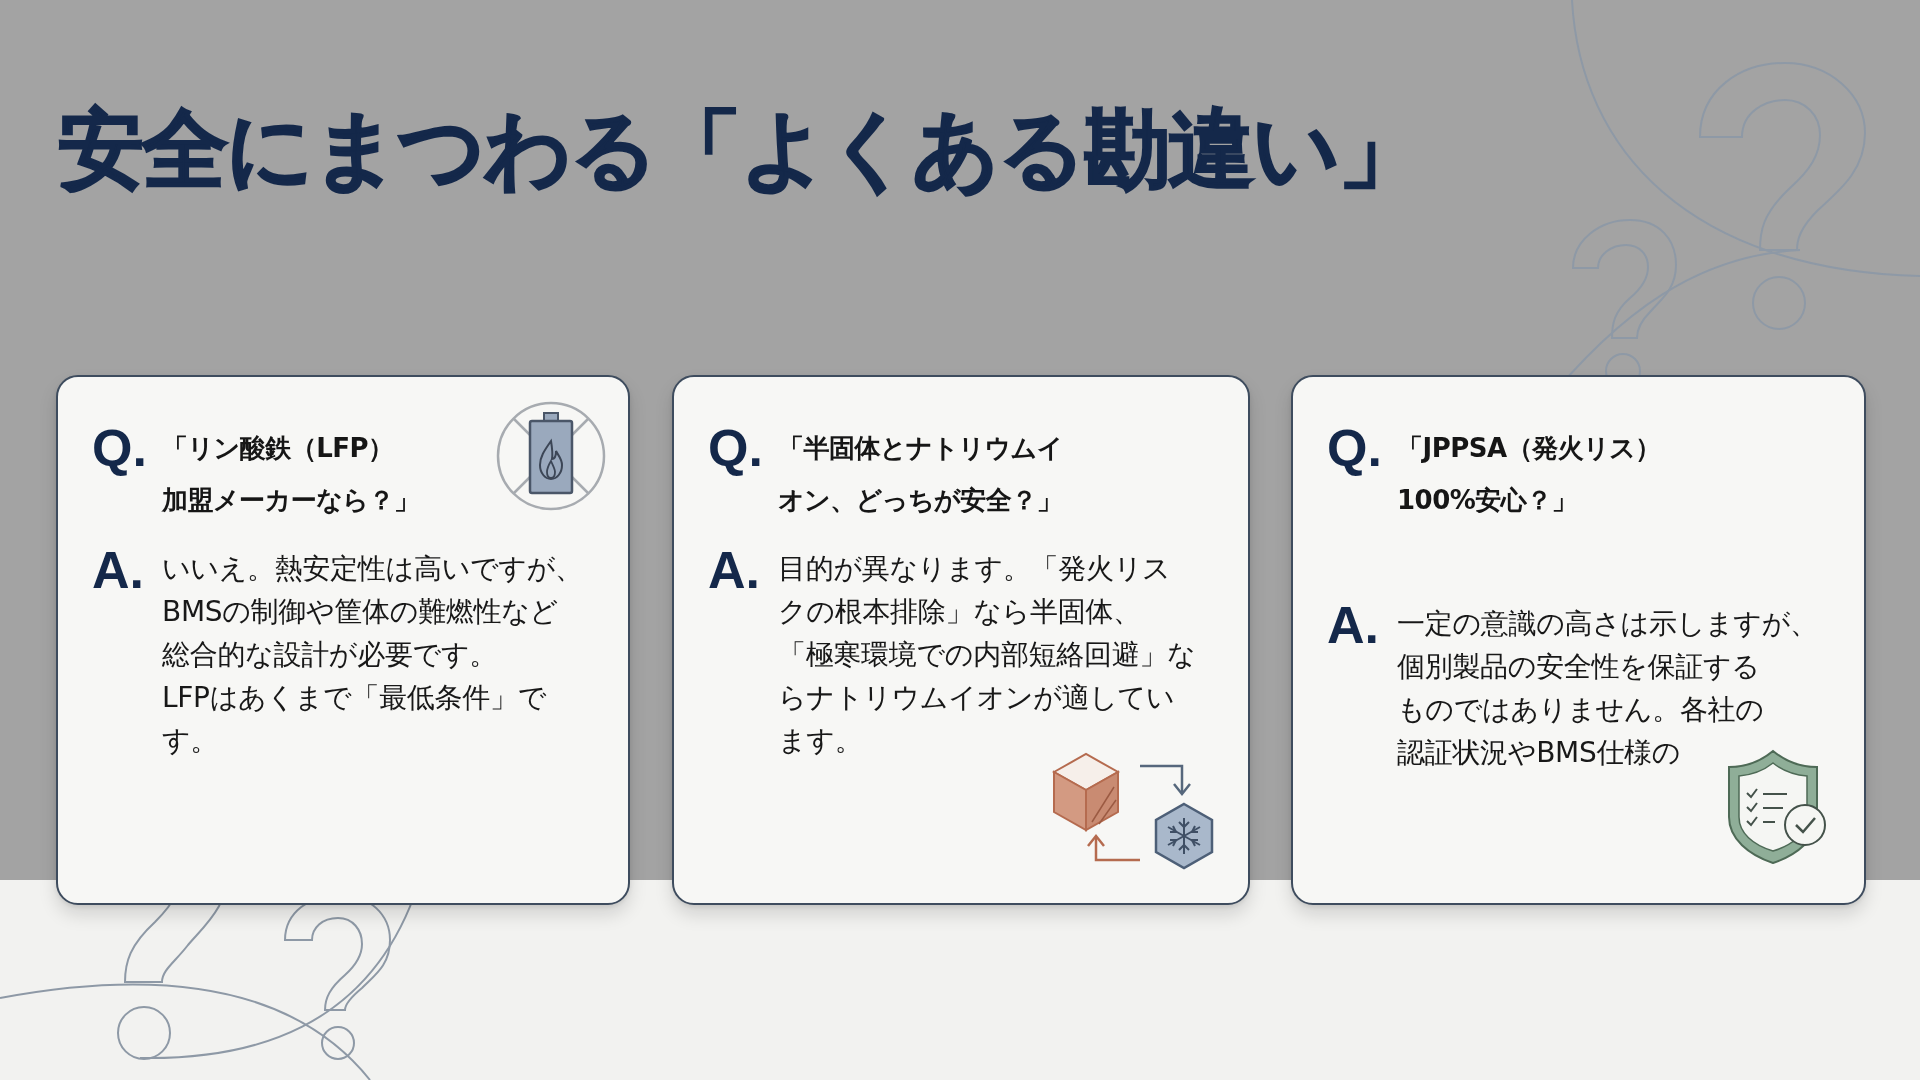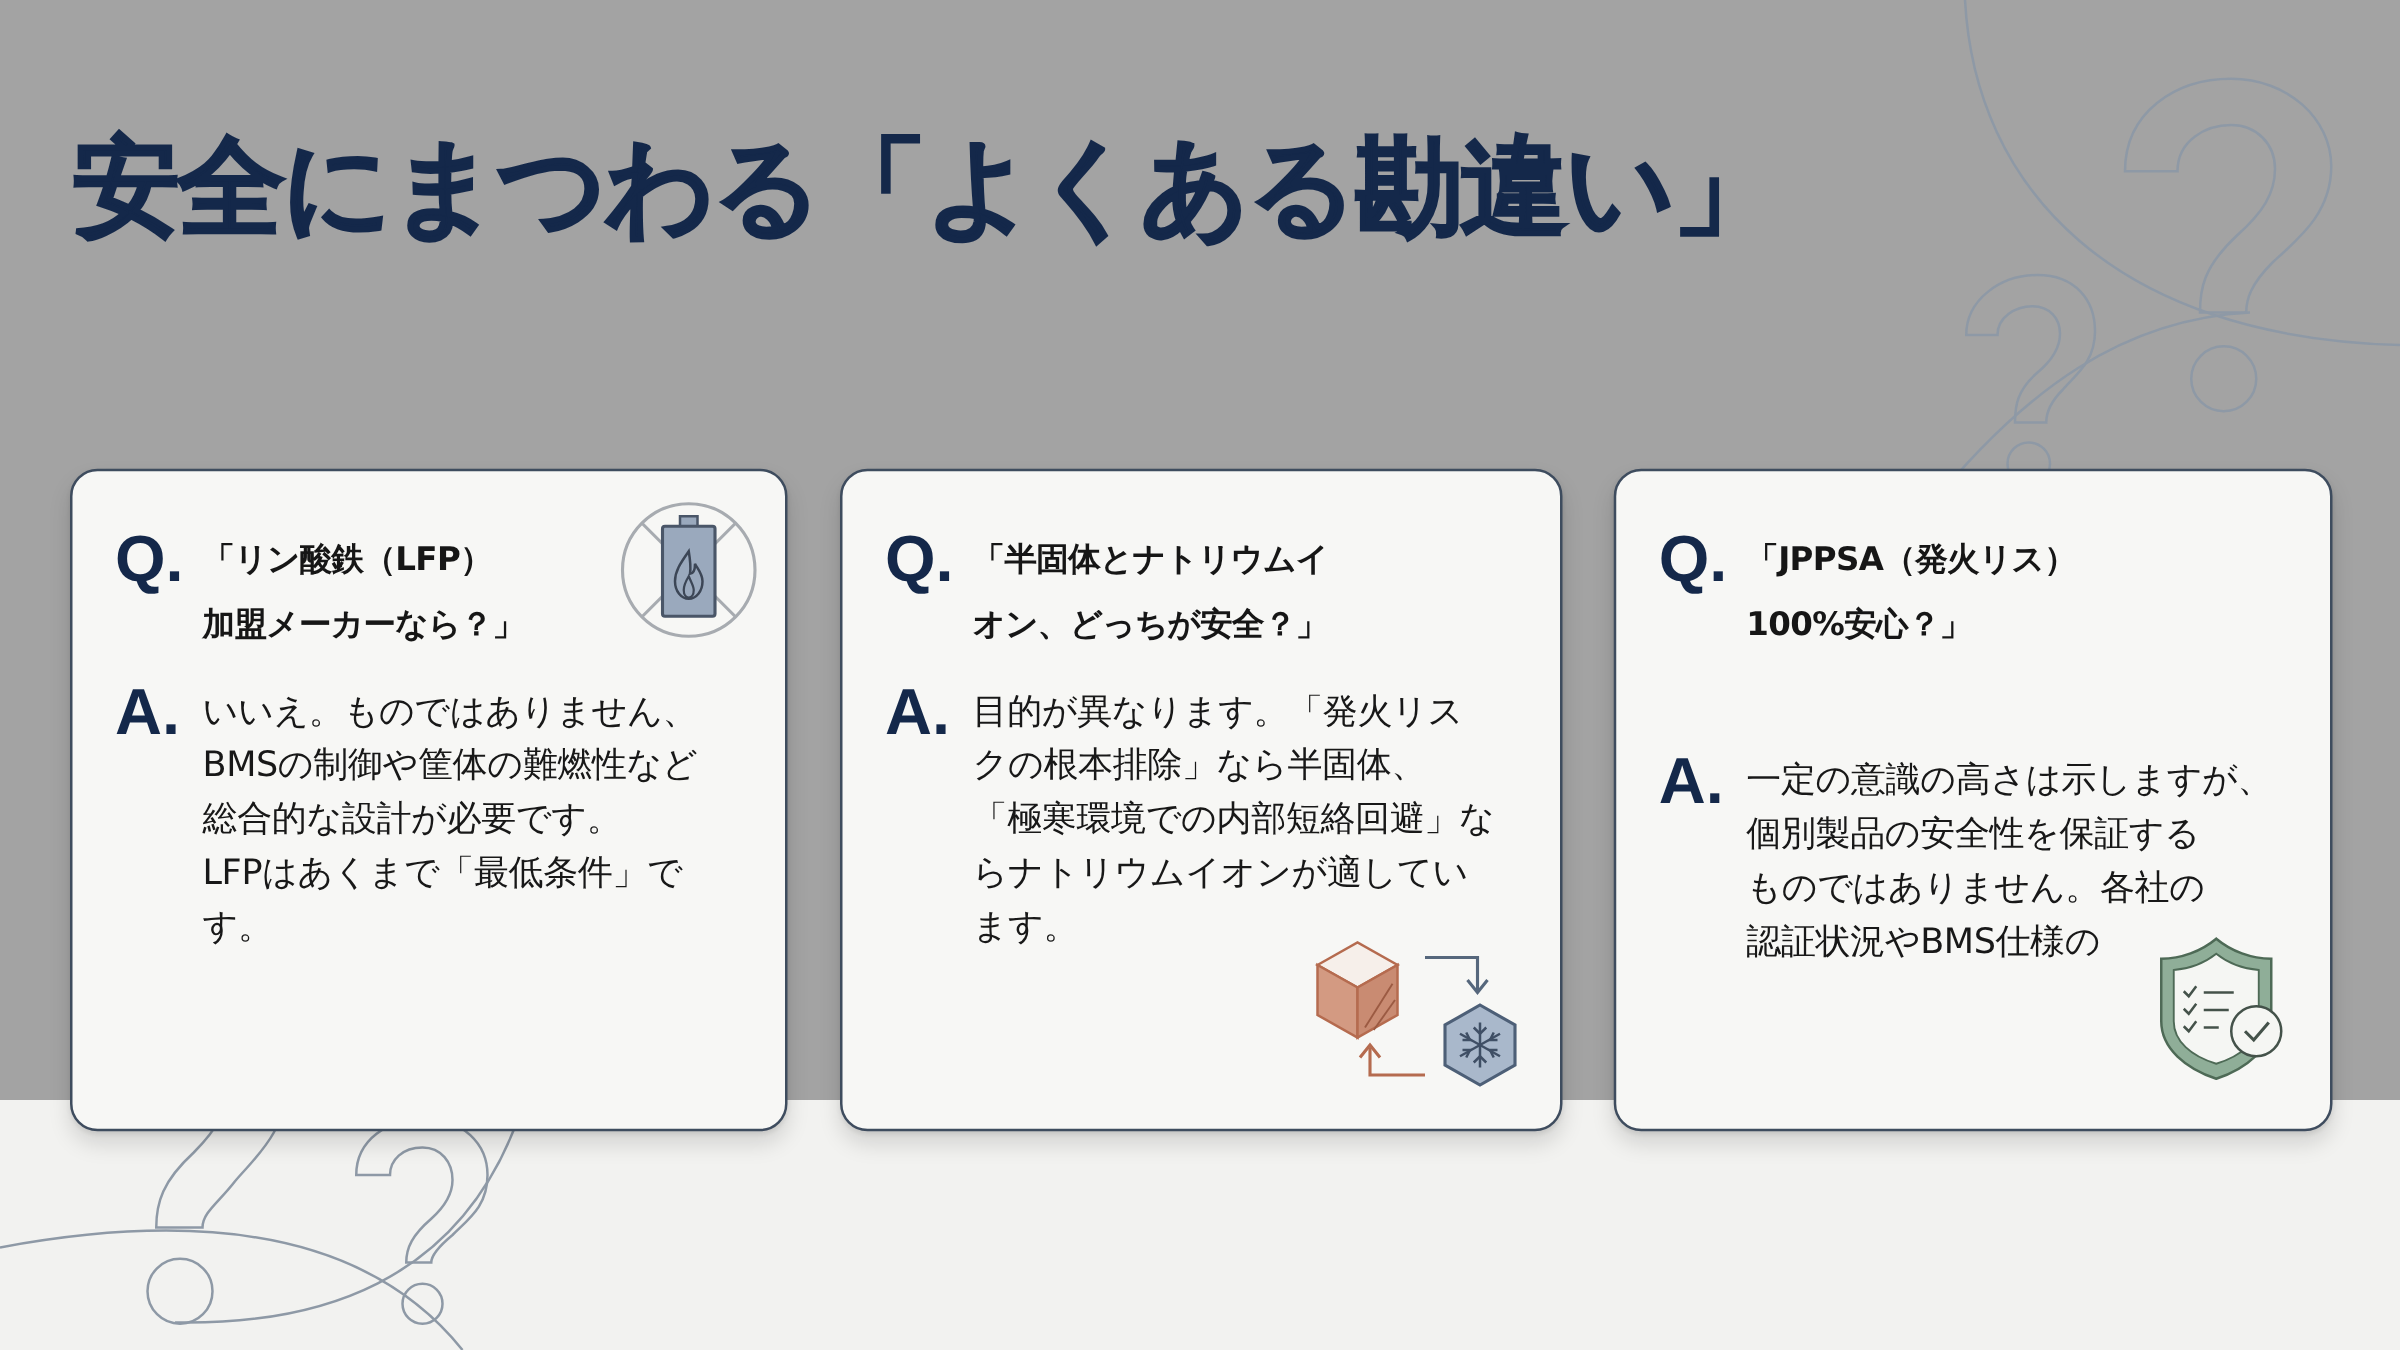--- a/index.html
+++ b/index.html
@@ -81,21 +81,21 @@
     <div class="qa q-block">
       <span class="label">Q.</span>
       <div class="q-text">
         <div>「リン酸鉄（LFP）</div>
         <div>加盟メーカーなら？」</div>
       </div>
     </div>
     <div class="qa" style="top:170px; left:34px;">
       <span class="label a-label">A.</span>
       <div class="a-text">
-        <div>いいえ。ものではありません、</div>
+        <div>いいえ。熱安定性は高いですが、</div>
         <div>BMSの制御や筐体の難燃性など</div>
         <div>総合的な設計が必要です。</div>
         <div>LFPはあくまで「最低条件」で</div>
         <div>す。</div>
       </div>
     </div>
     <svg class="icon" style="left:436px; top:22px;" width="114" height="114" viewBox="0 0 114 114">
       <circle cx="57" cy="57" r="53" fill="none" stroke="#a7abb0" stroke-width="2.5"></circle>
       <line x1="20" y1="20" x2="38" y2="38" stroke="#a7abb0" stroke-width="2.5"></line>
       <line x1="94" y1="20" x2="76" y2="38" stroke="#a7abb0" stroke-width="2.5"></line>

